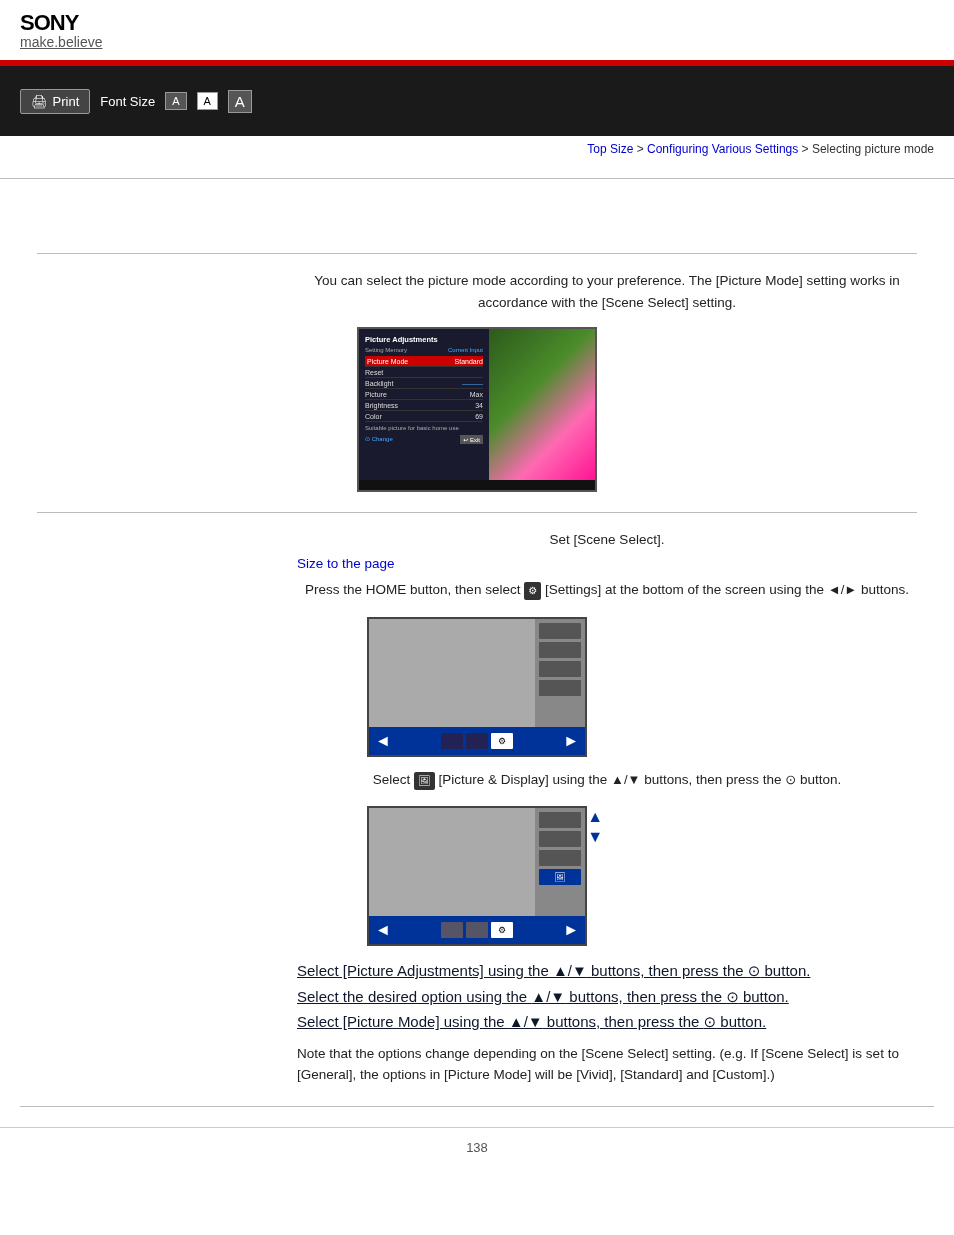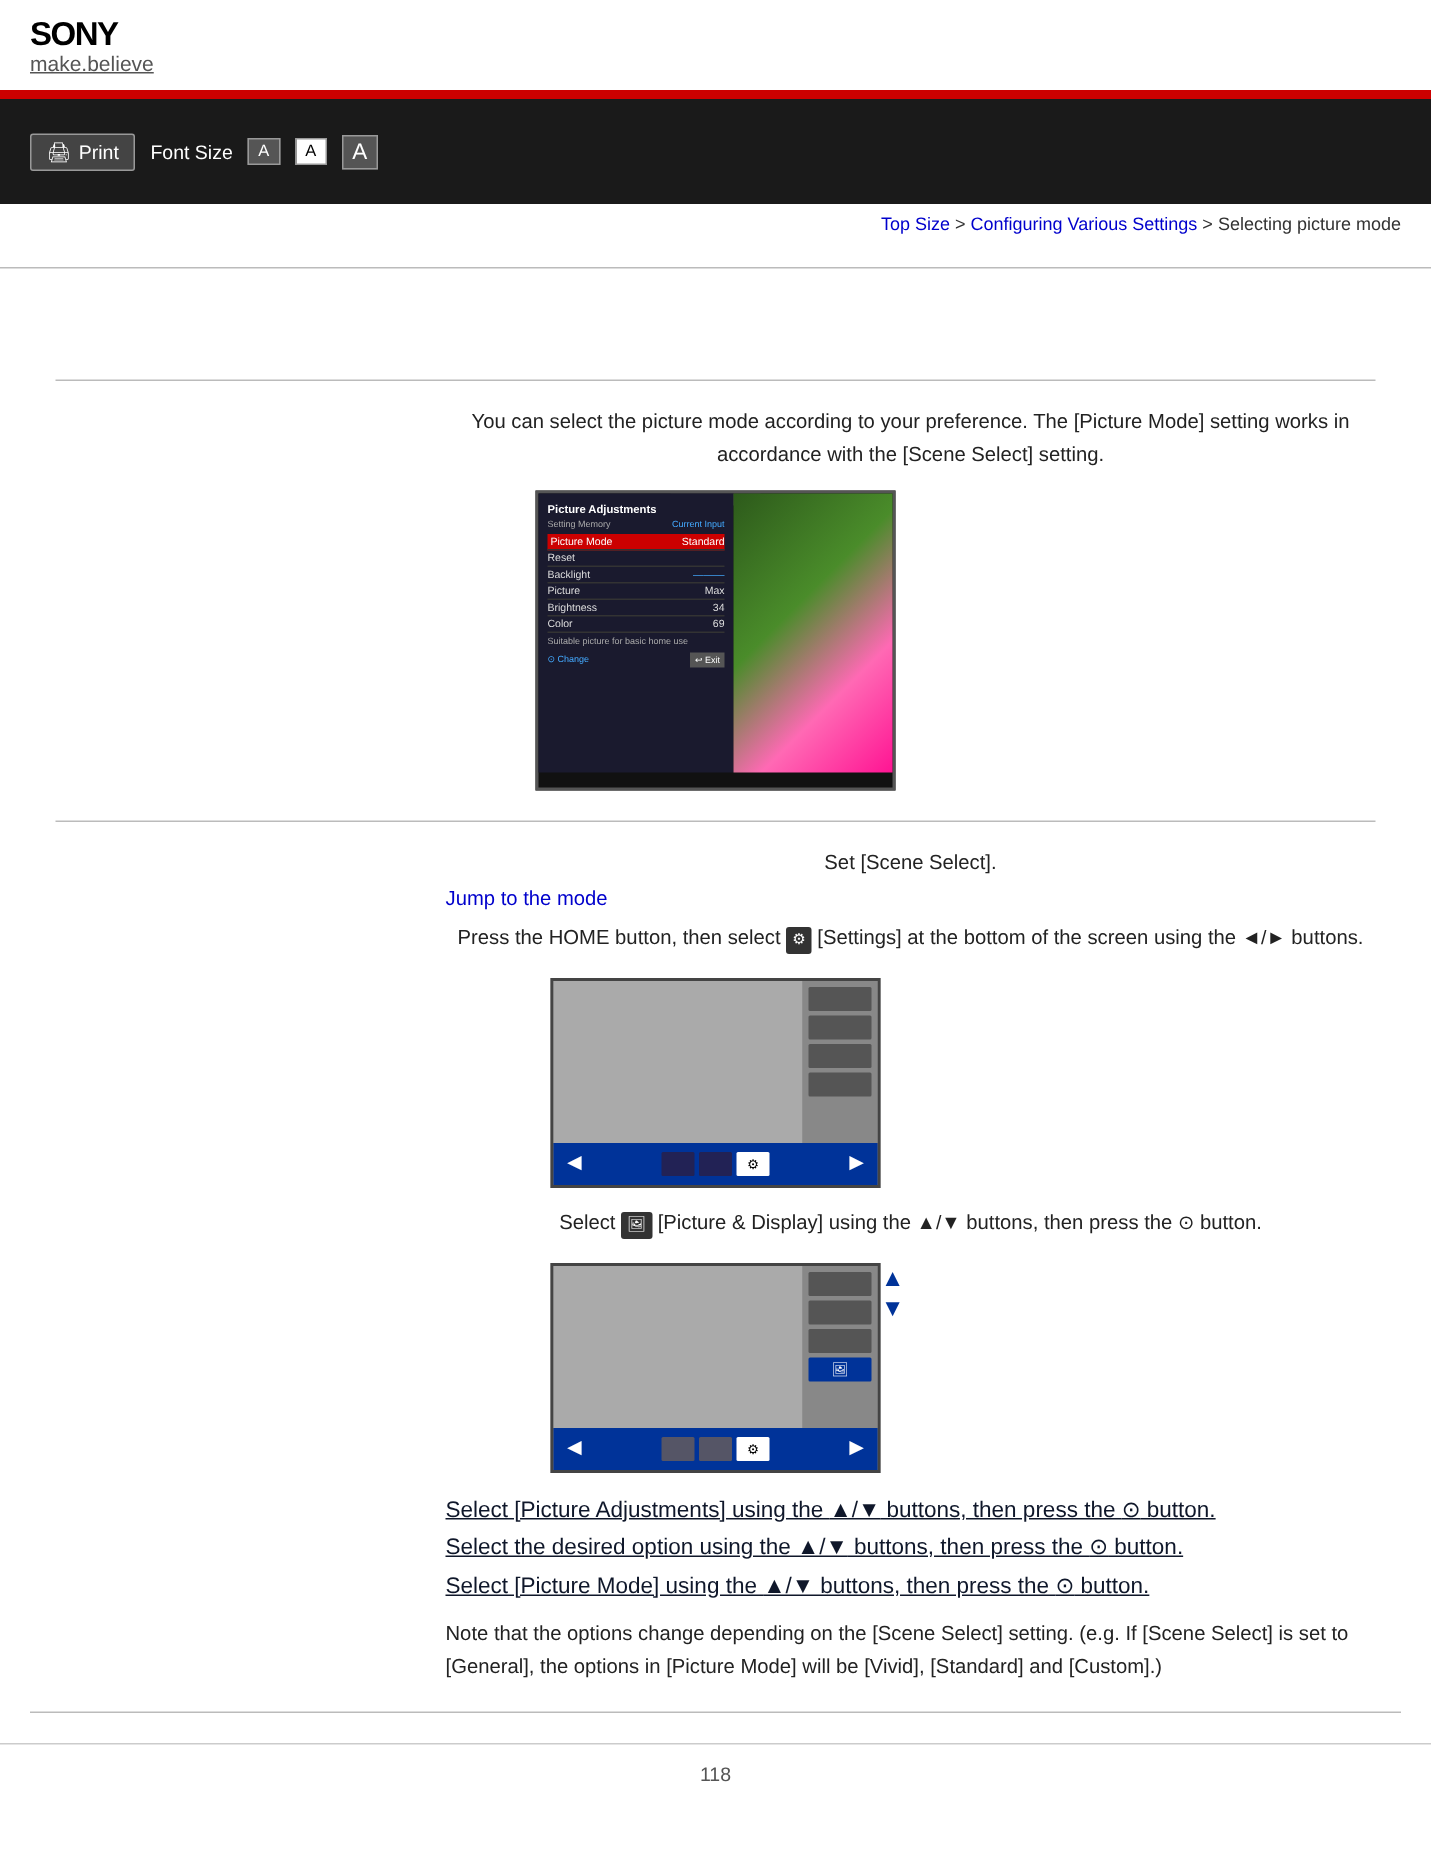--- a/index.html
+++ b/index.html
@@ -104,21 +104,21 @@
       margin: 0 auto;
     }
 
     .page-title-section {
       padding: 14px 0 10px 0;
     }
 
     
     .mock-tv-1 {
       width: 240px;
-      height: 200px;
+      height: 165px;
       position: relative;
       background: #111;
       border: 2px solid #555;
       margin: 10px auto 20px auto;
     }
     .mock-tv-1 .tv-screen {
       position: absolute;
       top: 0; left: 0; right: 0; bottom: 10px;
       display: flex;
     }
@@ -295,21 +295,21 @@
     </div>
     <div class="tv-stand"></div>
   </div>
 
   <hr class="section-divider">
 
   <div class="two-col">
     <div class="left-col"></div>
     <div class="right-col">
       <p class="step-text">Set [Scene Select].</p>
-      <a href="#" class="step-link">Jump to the mode</a>
+      <a href="#" class="step-link">Size to the page</a>
       <p class="step-text" style="margin-top:8px;">
         Press the HOME button, then select <span style="display:inline-block;background:#333;color:#fff;padding:1px 4px;font-size:10px;border-radius:2px;">⚙</span> [Settings] at the bottom of the screen using the <span style="font-size:13px;">◄/►</span> buttons.
       </p>
     </div>
   </div>
 
   <div style="width:220px;height:140px;background:#888;border:2px solid #444;margin:12px auto;display:flex;flex-direction:column;position:relative;">
     <div style="flex:1;display:flex;">
       <div style="flex:1;background:#aaa;"></div>
       <div style="width:50px;display:flex;flex-direction:column;gap:3px;padding:4px;background:#888;">
@@ -385,14 +385,14 @@
       </p>
       <p class="note-block">Note that the options change depending on the [Scene Select] setting. (e.g. If [Scene Select] is set to [General], the options in [Picture Mode] will be [Vivid], [Standard] and [Custom].)</p>
     </div>
   </div>
 
 </div>
 
 <hr class="section-divider" style="margin:0 20px;">
 
 <div class="footer">
-  <span>118</span>
+  <span>138</span>
 </div>
 
 </body></html>

